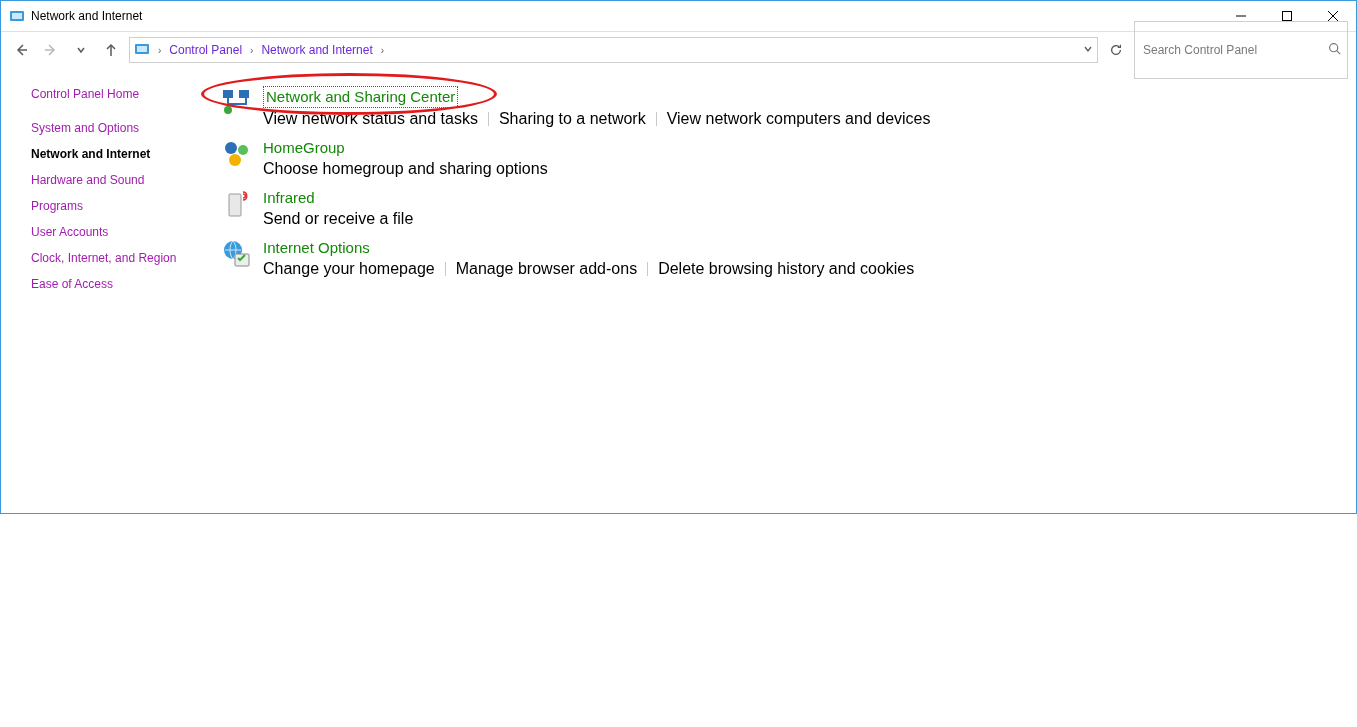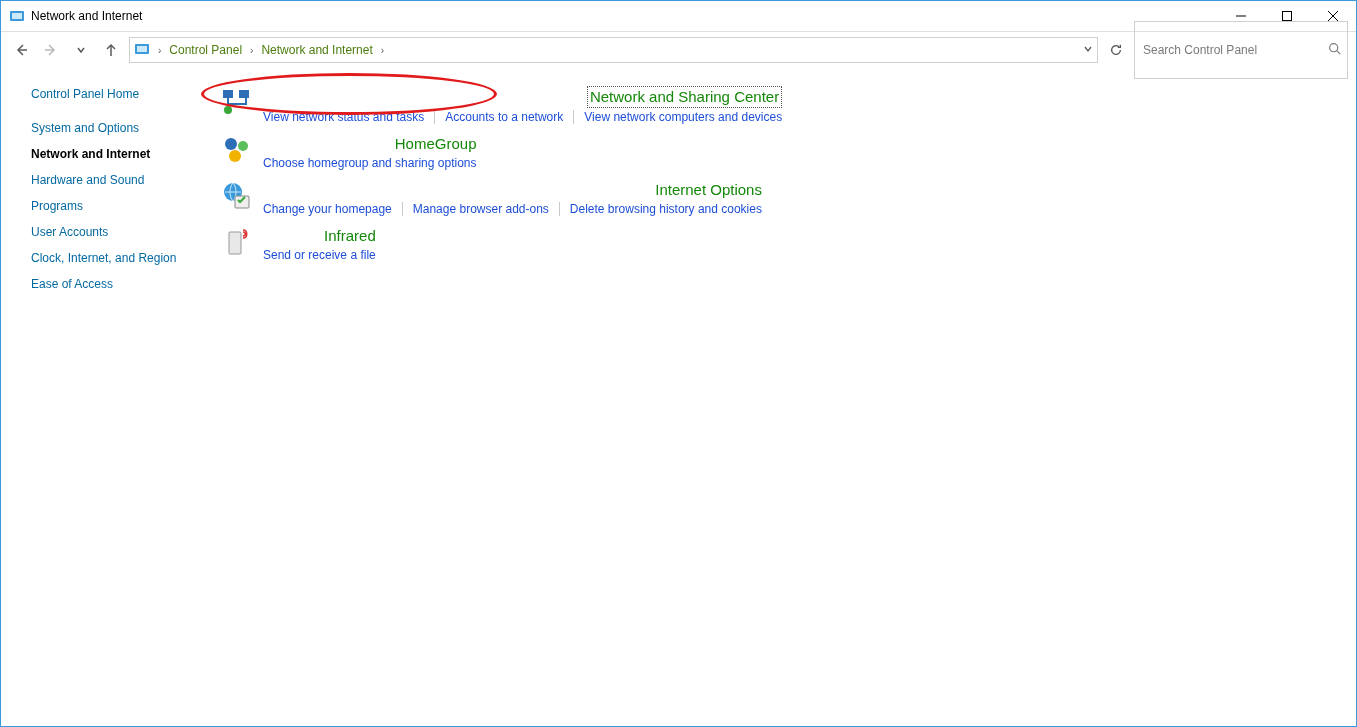--- a/index.html
+++ b/index.html
@@ -1,48 +1,48 @@
 <!DOCTYPE html>
 <html><head>
 <meta charset="utf-8">
 <style>
   html,body{margin:0;padding:0;font-family:"Segoe UI",Arial,sans-serif;font-size:12px;color:#000;background:#fff;height:100%;}
-  .window{width:1357px;height:727px;border:1px solid #3a9adb;box-sizing:border-box;position:relative;}
+  .window{width:1357px;height:514px;border:1px solid #3a9adb;box-sizing:border-box;position:relative;}
   
   .titlebar{height:30px;display:flex;align-items:center;border-bottom:1px solid #e0e0e0;}
   .titlebar .app-icon{width:16px;height:16px;margin:0 6px 0 8px;}
   .titlebar .title{flex:1;font-size:12px;}
   .win-controls{display:flex;height:100%;}
   .win-btn{width:46px;display:flex;align-items:center;justify-content:center;}
   .win-btn svg{stroke:#000;}
   
   .navbar{height:36px;display:flex;align-items:center;padding:0 8px;gap:6px;}
   .nav-icon{width:24px;height:24px;display:flex;align-items:center;justify-content:center;}
   .nav-icon.disabled svg{stroke:#b9b9b9;}
   .address{flex:1;height:24px;border:1px solid #cfcfcf;display:flex;align-items:center;font-size:12px;padding:0 4px;gap:4px;}
   .crumb-sep{color:#606060;font-size:10px;padding:0 4px;}
-  .crumb{color:#4d7c0f;}
+  .crumb{color:#6d28d9;}
   .addr-tail{margin-left:auto;display:flex;align-items:center;gap:8px;color:#606060;}
   .refresh{width:24px;height:24px;display:flex;align-items:center;justify-content:center;}
   .search{width:200px;height:24px;border:1px solid #cfcfcf;display:flex;align-items:center;padding:16px 6px;color:#7a7a7a;}
   .search input{border:none;outline:none;flex:1;font-size:12px;color:#000;}
   .search input::placeholder{color:#7a7a7a;}
   
   .body{display:flex;height:calc(100% - 66px);}
   .sidebar{width:200px;padding:18px 0 0 30px;box-sizing:border-box;}
-  .sidebar a{display:block;text-decoration:none;color:#0369a1;font-size:12px;margin-bottom:10px;line-height:16px;}
+  .sidebar a{display:block;text-decoration:none;color:#a21caf;font-size:12px;margin-bottom:10px;line-height:16px;}
   .sidebar a.active{color:#000;font-weight:bold;}
   .main{flex:1;padding:18px 20px;}
-  .category{display:flex;margin-bottom:10px;align-items:flex-start;position:relative;text-align:right;}
+  .category{display:flex;margin-bottom:10px;align-items:flex-start;position:relative;}
   .cat-icon{width:32px;height:32px;margin-right:10px;flex-shrink:0;}
   .cat-body{}
   .cat-title{color:#138808;font-size:15px;line-height:20px;margin-bottom:2px;}
   .cat-title.focus{border:1px dotted #555;padding:0 2px;display:inline-block;}
   .tasks{display:flex;flex-wrap:wrap;align-items:center;}
-  .task{color:#1d4ed8;font-size:12px;white-space:nowrap;}
+  .task{color:#000000;font-size:16px;white-space:nowrap;}
   .task-sep{width:1px;height:14px;background:#c9c9c9;margin:0 10px;}
   
   .annot{position:absolute;border:3px solid #e11b1b;border-radius:50%;pointer-events:none;}
 </style>
 </head>
 <body>
 
 <div class="window">
 
   <div class="titlebar">
@@ -156,39 +156,54 @@
               <path d="M7 12v6h18v-6" fill="none" stroke="#2d6fb6" stroke-width="2"></path>
               <circle cx="7" cy="24" r="4" fill="#38a838"></circle>
               <path d="M22 20l8 8M30 20l-8 8" stroke="#c33" stroke-width="0"></path>
             </svg>
         </span>
         <div class="cat-body">
           <div><span class="cat-title focus">Network and Sharing Center</span></div>
           <div class="tasks">
             <span class="task">View network status and tasks</span>
             <span class="task-sep"></span>
-            <span class="task">Accounts to a network</span>
+            <span class="task">Sharing to a network</span>
             <span class="task-sep"></span>
             <span class="task">View network computers and devices</span>
           </div>
         </div>
       </div>
 
       <div class="category">
         <span class="cat-icon">
           <svg width="32" height="32" viewBox="0 0 32 32">
               <circle cx="10" cy="10" r="6" fill="#2d6fb6"></circle>
               <circle cx="22" cy="12" r="5" fill="#5bbf5b"></circle>
               <circle cx="14" cy="22" r="6" fill="#f2b200"></circle>
             </svg>
         </span>
         <div class="cat-body">
           <div class="cat-title">HomeGroup</div>
           <div class="tasks">
             <span class="task">Choose homegroup and sharing options</span>
+          </div>
+        </div>
+      </div>
+
+      <div class="category">
+        <span class="cat-icon">
+          <svg width="32" height="32" viewBox="0 0 32 32">
+              <rect x="8" y="6" width="12" height="22" rx="1" fill="#e8e8e8" stroke="#999"></rect>
+              <path d="M22 6c3 0 3 4 0 4M22 4c5 0 5 8 0 8" fill="none" stroke="#d33" stroke-width="1.5"></path>
+            </svg>
+        </span>
+        <div class="cat-body">
+          <div class="cat-title">Infrared</div>
+          <div class="tasks">
+            <span class="task">Send or receive a file</span>
           </div>
         </div>
       </div>
 
       <div class="category">
         <span class="cat-icon">
           <svg width="32" height="32" viewBox="0 0 32 32">
               <circle cx="12" cy="12" r="9" fill="#3a9adb"></circle>
               <path d="M4 12h16M12 3c4 4 4 14 0 18M12 3c-4 4-4 14 0 18" fill="none" stroke="#cde8f8" stroke-width="1"></path>
               <rect x="14" y="16" width="14" height="12" rx="1" fill="#eee" stroke="#888"></rect>
@@ -200,30 +215,15 @@
           <div class="tasks">
             <span class="task">Change your homepage</span>
             <span class="task-sep"></span>
             <span class="task">Manage browser add-ons</span>
             <span class="task-sep"></span>
             <span class="task">Delete browsing history and cookies</span>
           </div>
         </div>
       </div>
 
-      <div class="category">
-        <span class="cat-icon">
-          <svg width="32" height="32" viewBox="0 0 32 32">
-              <rect x="8" y="6" width="12" height="22" rx="1" fill="#e8e8e8" stroke="#999"></rect>
-              <path d="M22 6c3 0 3 4 0 4M22 4c5 0 5 8 0 8" fill="none" stroke="#d33" stroke-width="1.5"></path>
-            </svg>
-        </span>
-        <div class="cat-body">
-          <div class="cat-title">Infrared</div>
-          <div class="tasks">
-            <span class="task">Send or receive a file</span>
-          </div>
-        </div>
-      </div>
-
     </div>
   </div>
 </div>
 
 </body></html>

